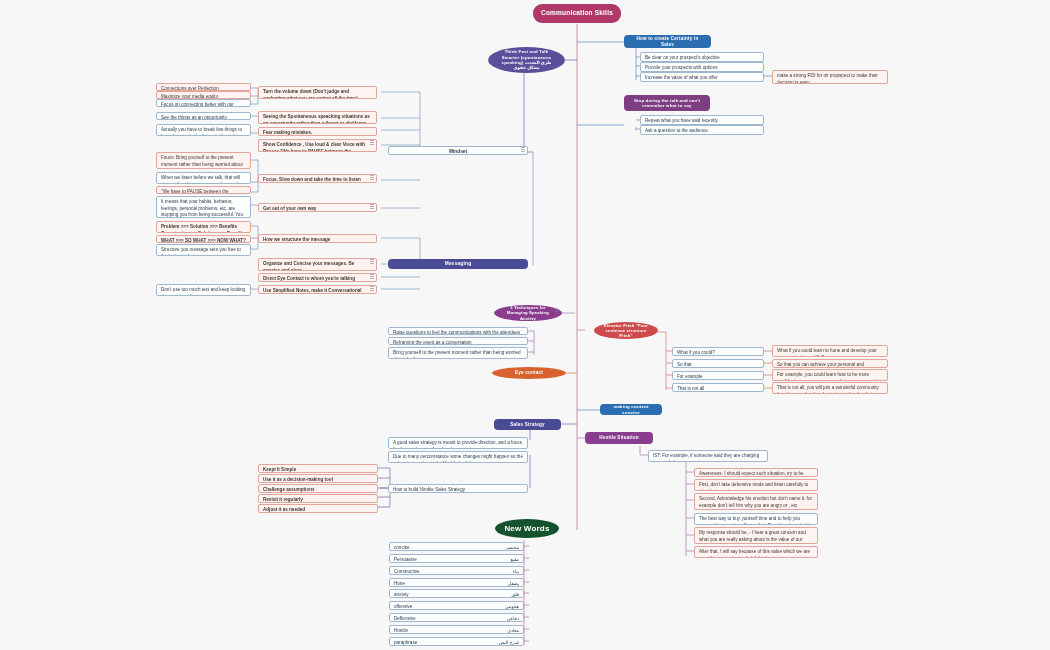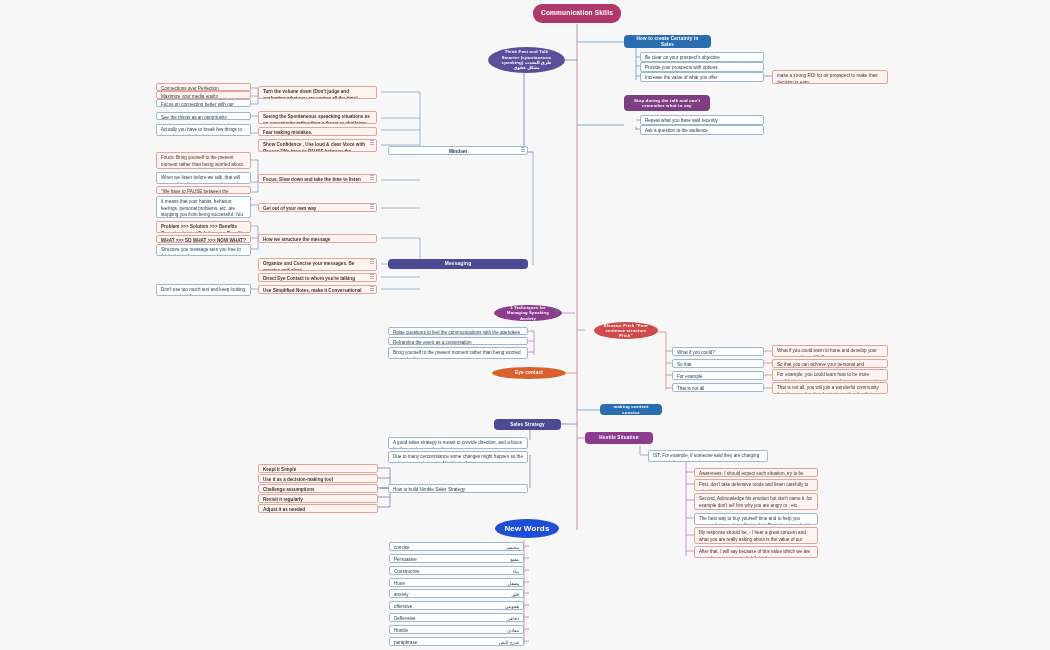--- a/index.html
+++ b/index.html
@@ -20,21 +20,21 @@
     color:#fff;
     font-weight:bold;
     display:flex;align-items:center;justify-content:center;
     text-align:center;
     line-height:1.25;
     box-sizing:border-box;
     padding:3px 8px;
     letter-spacing:.2px;
   }
   .t-root{background:#b0396a;font-size:9px;border-radius:14px;}
-  .t-pink{background:#1d4ed8;justify-content:center;}
+  .t-pink{background:#14532d;justify-content:center;}
   .t-purple{background:#5b4f9b;}
   .t-blue{background:#2a6db0;}
   .t-violet{background:#8a3d8f;}
   .t-red{background:#cf4b4b;}
   .t-orange{background:#d8622e;}
   .t-indigo{background:#4b4a94;}
   .t-plum{background:#7d3f82;}
 
   
   .leaf{

